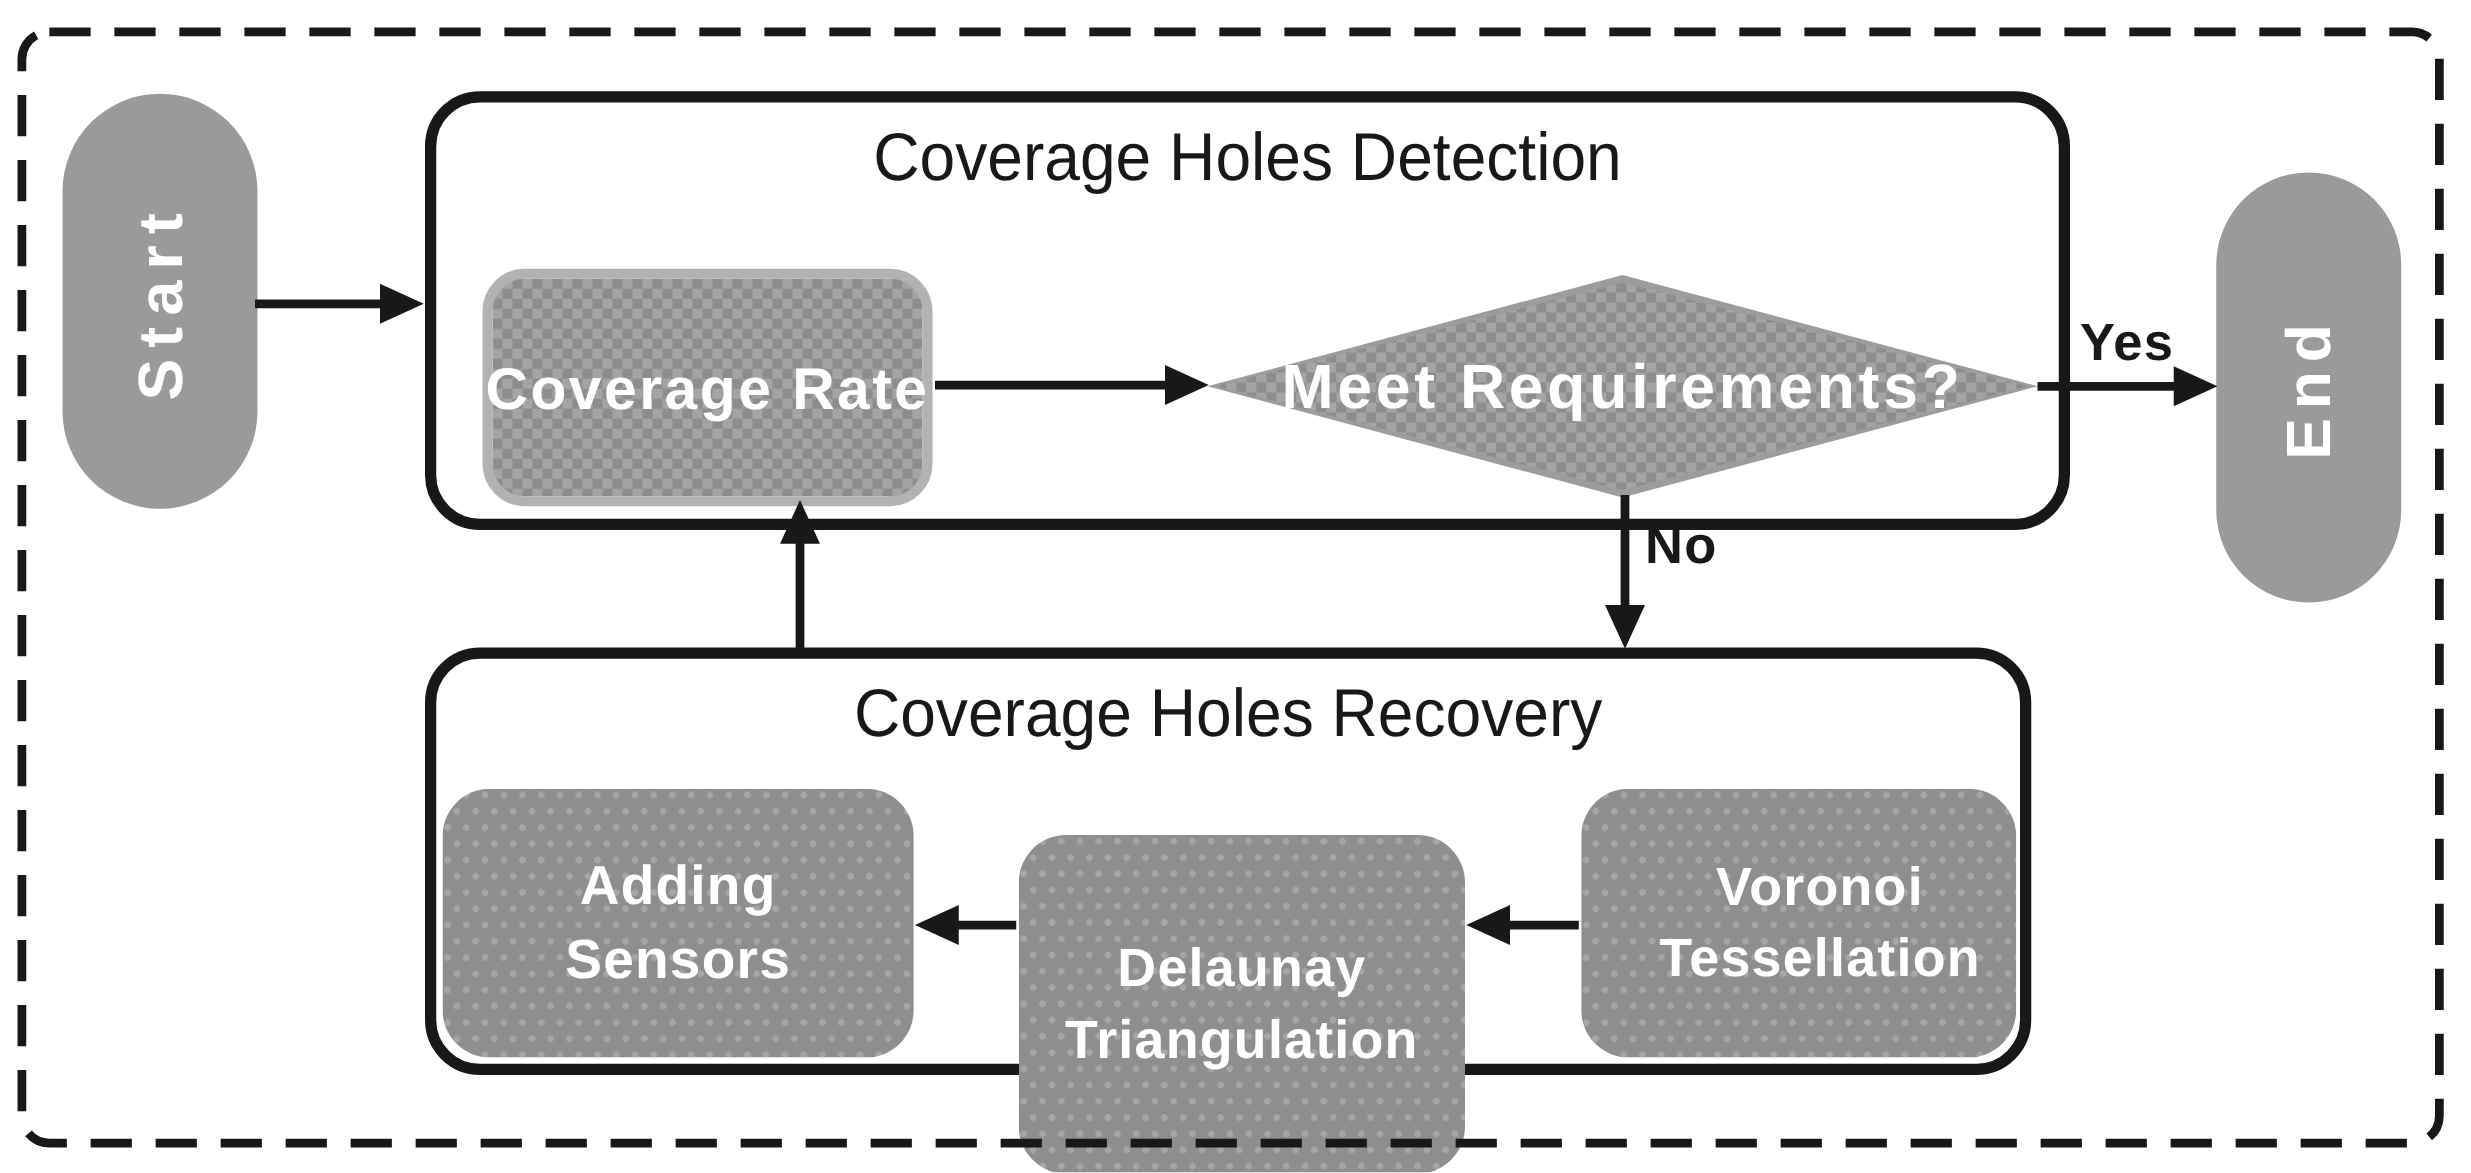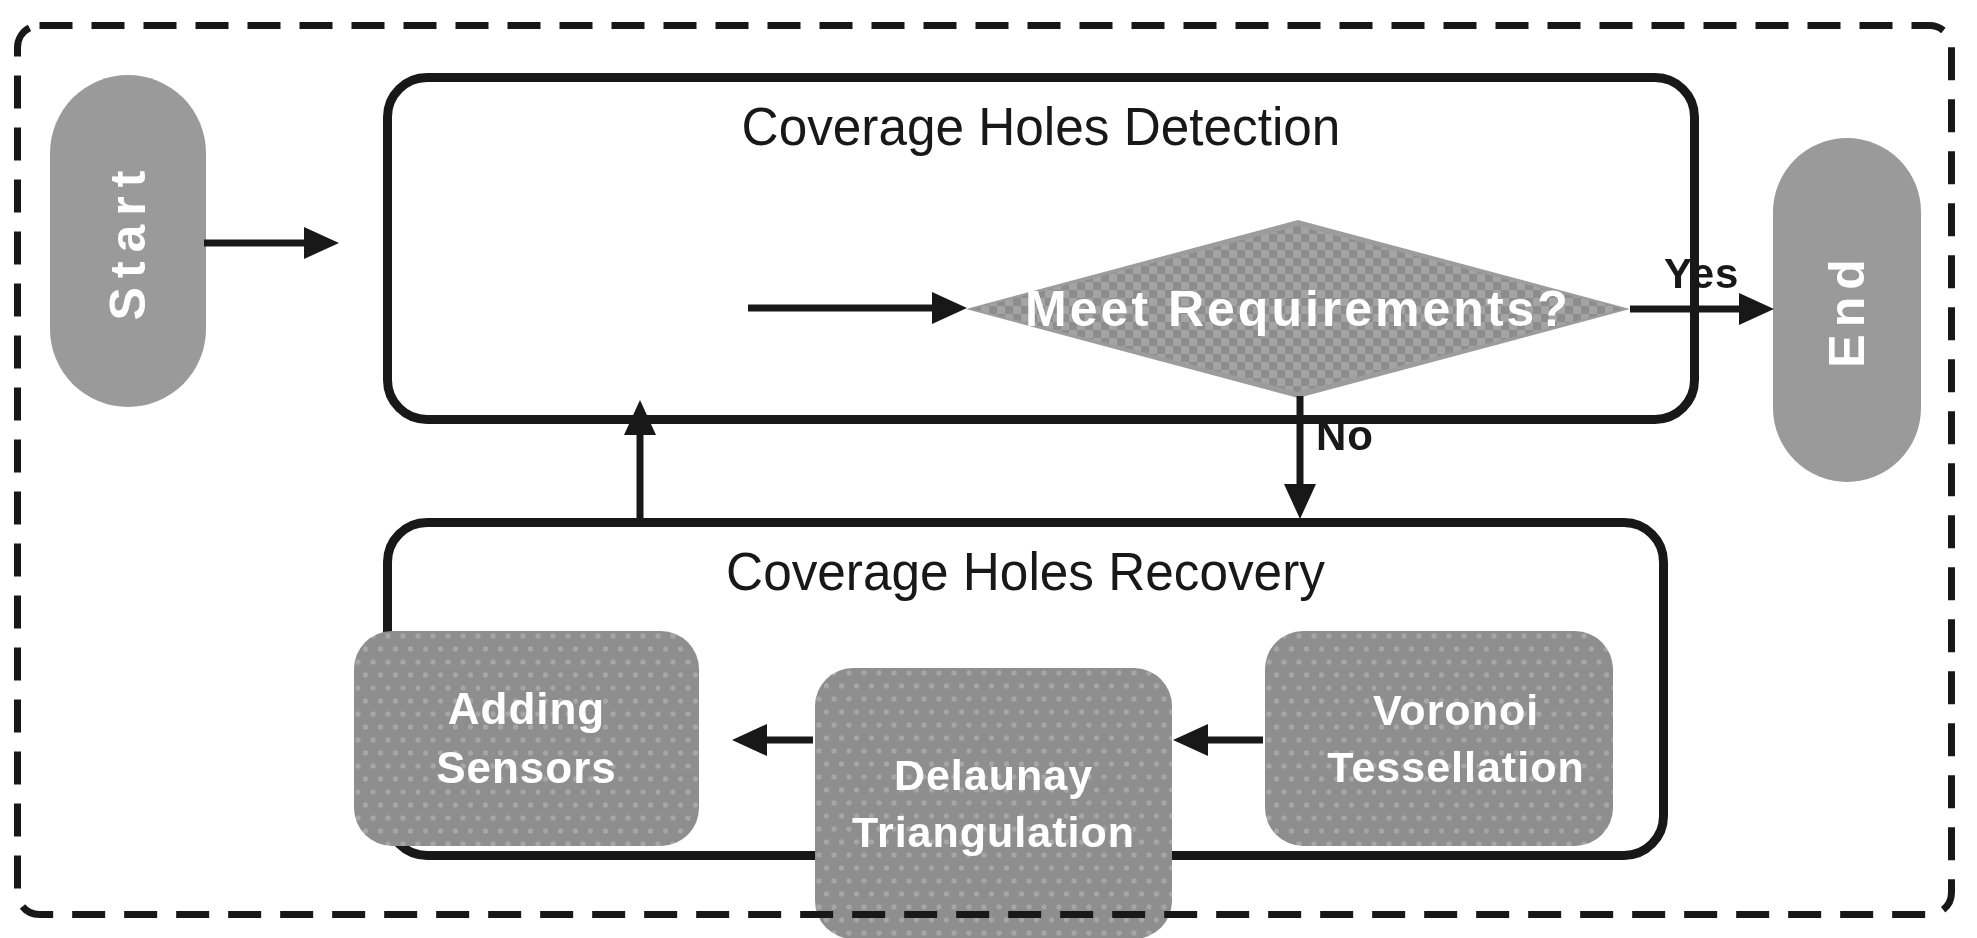--- a/index.html
+++ b/index.html
@@ -27,21 +27,20 @@
   .pill .vtext{
     transform:rotate(-90deg);
     color:var(--label_text);font-weight:bold;font-size:50px;letter-spacing:9px;
     white-space:nowrap;
   }
 
   
   .section{
     border:9px solid var(--ink);border-radius:44px;background:#ffffff;
     box-sizing:border-box;
-    margin-left:43px;
   }
   .section-title{
     color:var(--ink);font-size:54px;font-weight:400;letter-spacing:0px;
     text-align:center;white-space:nowrap;
     transform:scaleX(.95);transform-origin:center;
   }
 
   
   .checker-bg{
     background:repeating-conic-gradient(var(--checker_light) 0% 25%, var(--checker_dark) 0% 50%);
@@ -105,33 +104,36 @@
   </div>
 
   <div class="abs pill" style="left:1773px;top:138px;width:148px;height:344px;border-radius:74px;">
     <span class="vtext" style="letter-spacing:7px;">End</span>
   </div>
 
   <div class="abs section" style="left:340px;top:73px;width:1316px;height:351px;">
     <div class="section-title" style="margin-top:13px;">Coverage Holes Detection</div>
   </div>
 
+  <div class="abs proc checker-bg" style="left:386px;top:215px;width:360px;height:190px;">
+    <span class="proc-label">Coverage Rate</span>
+  </div>
 
   <div class="abs" style="left:966px;top:220px;width:664px;height:178px;">
     <div class="diamond-outer" style="position:absolute;inset:0;">
       <div class="diamond-inner checker-bg"></div>
     </div>
     <div class="diamond-label">Meet Requirements?</div>
   </div>
 
   <div class="abs section" style="left:340px;top:518px;width:1285px;height:342px;">
     <div class="section-title" style="margin-top:13px;">Coverage Holes Recovery</div>
   </div>
 
-  <div class="abs dotbox" style="left:354px;top:631px;width:345px;height:215px;">
+  <div class="abs dotbox" style="left:354px;top:631px;width:377px;height:215px;">
     <span class="dotbox-label" style="max-width:230px;">Adding Sensors</span>
   </div>
 
   <div class="abs dotbox" style="left:815px;top:668px;width:357px;height:271px;">
     <span class="dotbox-label" style="max-width:300px;font-size:43px;">Delaunay Triangulation</span>
   </div>
 
   <div class="abs dotbox" style="left:1265px;top:631px;width:348px;height:215px;padding-left:42px;">
     <span class="dotbox-label" style="max-width:290px;font-size:43px;">Voronoi Tessellation</span>
   </div>

